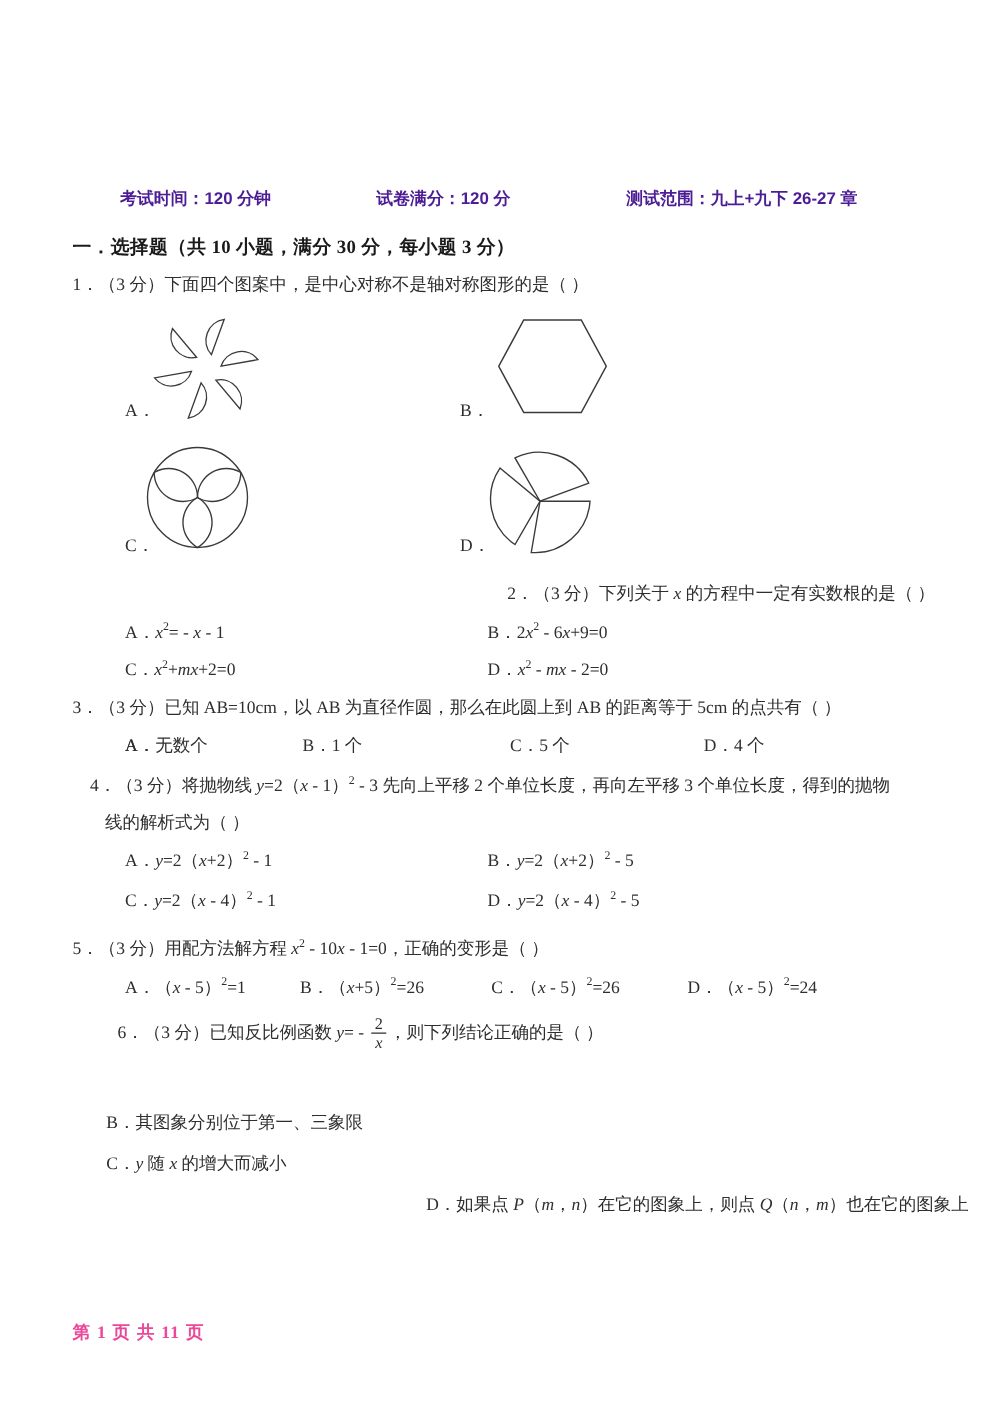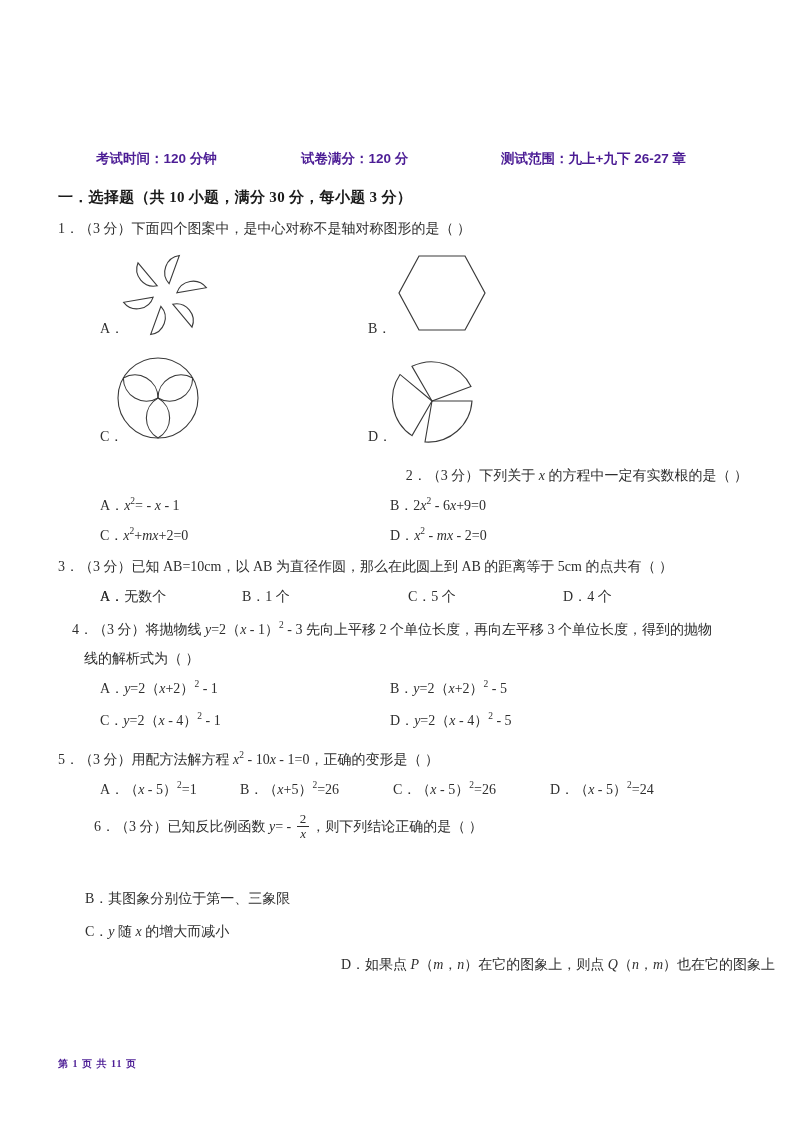--- a/index.html
+++ b/index.html
@@ -103,23 +103,23 @@
     position: absolute;
     font-size: 14px;
     color: #2e2e2e;
   }
   svg { display: block; overflow: visible; }
 
   
   .footer {
     position: absolute;
     left: 58px; top: 1057px;
-    font-size: 10px;
+    font-size: 14px;
     font-weight: bold;
-    color: #4c1d95;
+    color: #ec4899;
     letter-spacing: 1px;
     font-family: Liberation Serif, serif;
   }
 </style>
 </head>
 <body>
 
 <div class="page">
 
 

